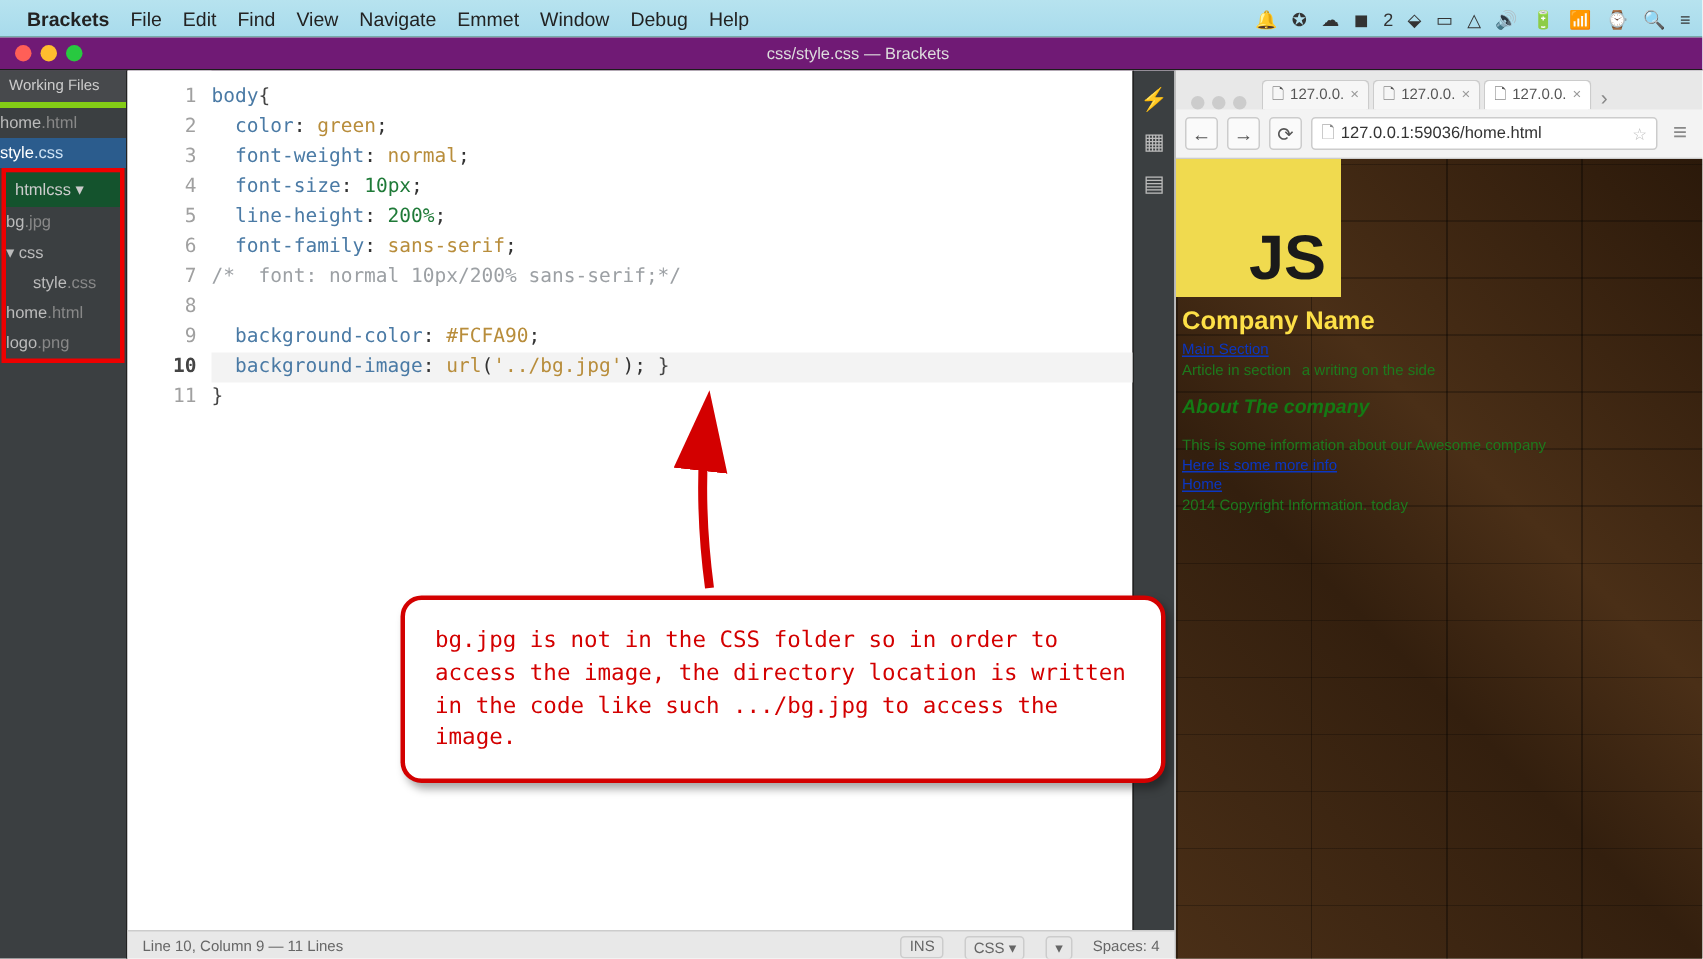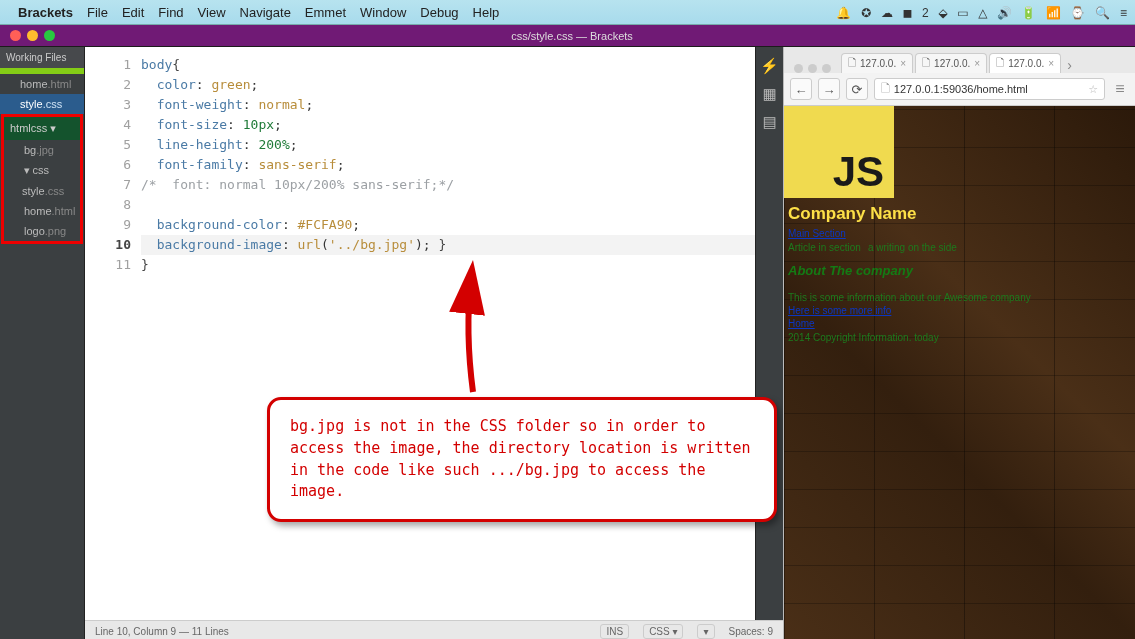--- a/index.html
+++ b/index.html
@@ -34,24 +34,24 @@
   .main { display: flex; height: calc(639px - 22px - 22px); }
 
   
   .sidebar {
     width: 85px; background: #3b3f41; color: #bbb;
     display: flex; flex-direction: column; font-size: 11px;
     border-right: 1px solid #222;
   }
   .sidebar .section-head {
     padding: 5px 6px; font-size: 10px; color: #ccc; background:#47494c;
-    border-bottom: 6px solid #84cc16;
+    border-bottom: 4px solid #84cc16;
   }
   .sidebar .item {
-    padding: 4px 20px; cursor: default; color:#bbb;
+    padding: 4px 0; cursor: default; color:#bbb;
     white-space: nowrap; overflow: hidden;
   }
   .sidebar .item.sel { background:#2b5c8d; color:#fff; }
   .sidebar .item .ext { color:#888; }
   .sidebar .item.sel .ext { color:#cfe3f5; }
   .sidebar .item.indent { padding-left: 18px; }
   .filetree { border: 3px solid #e00; margin: 0 1px; }
   .filetree .tree-head {
     padding: 5px 6px; color:#ccc; background:#14532d;
   }
@@ -282,21 +282,21 @@
         <span class="ic bolt">⚡</span>
         <span class="ic">▦</span>
         <span class="ic">▤</span>
       </div>
     </div>
     <div class="statusbar">
       <span class="left">Line 10, Column 9 — 11 Lines</span>
       <span class="pill">INS</span>
       <span class="pill">CSS ▾</span>
       <span class="pill">▾</span>
-      <span>Spaces: 9</span>
+      <span>Spaces: 4</span>
     </div>
   </div>
 
   <div class="browser">
     <div class="chrome-top">
       <div class="tabrow">
         <div class="trafmini">
           <div class="d"></div>
           <div class="d"></div>
           <div class="d"></div>

